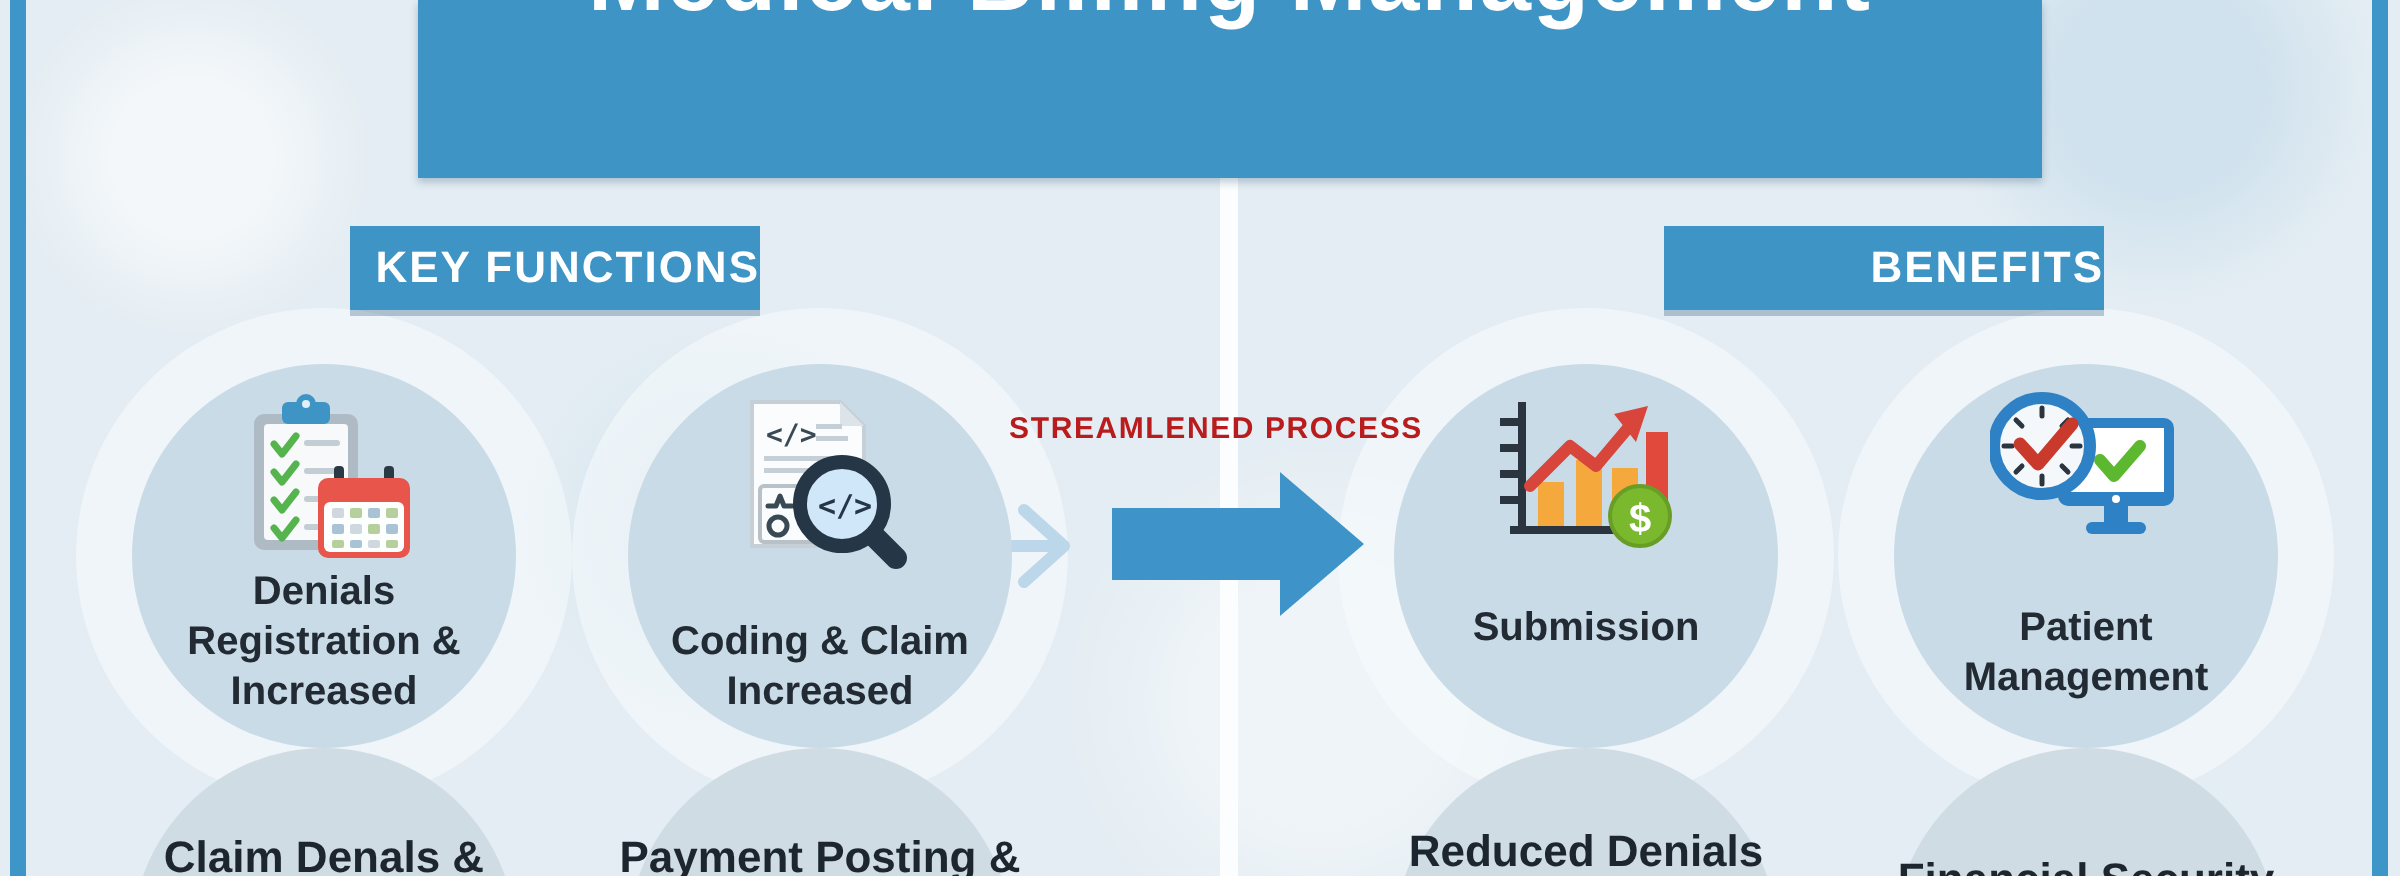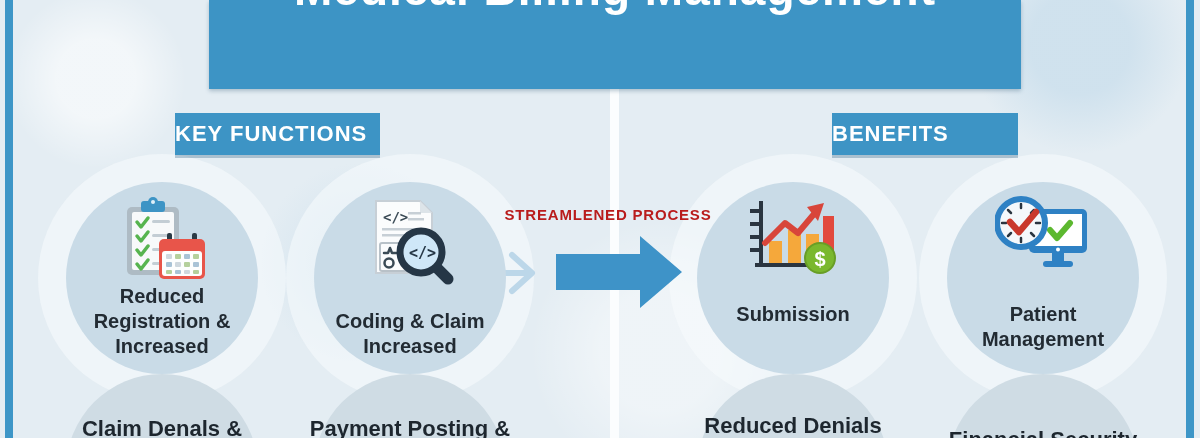--- a/index.html
+++ b/index.html
@@ -14,23 +14,23 @@
   .stripe{position:absolute;top:0;bottom:0;width:8px;background:#3d96c7;z-index:6}
   .stripe.left{left:5px}
   .stripe.right{right:6px}
   .banner{position:absolute;left:209px;top:0;width:812px;height:89px;background:#3d94c5;
     box-shadow:0 2px 4px rgba(36,80,110,.3);z-index:3}
   .banner h1{position:absolute;left:0;right:0;top:-34px;text-align:center;font-size:46px;
     font-weight:bold;color:#fff;letter-spacing:1px;white-space:nowrap;line-height:46px}
   .divider{position:absolute;left:610px;top:89px;bottom:0;width:9px;background:#fbfdfe;z-index:2}
   .section-tag{position:absolute;top:113px;height:42px;background:#3d94c5;color:#fff;
     font-weight:bold;font-size:22px;letter-spacing:1px;display:flex;align-items:center;
-    justify-content:flex-start;box-shadow:0 3px 0 rgba(35,90,125,.3);z-index:3;white-space:nowrap}
+    justify-content:flex-end;box-shadow:0 3px 0 rgba(35,90,125,.3);z-index:3;white-space:nowrap}
   .section-tag.keyf{left:175px;width:205px}
-  .section-tag.bene{left:832px;width:186px}
+  .section-tag.bene{left:832px;width:220px}
   .halo{position:absolute;width:248px;height:248px;border-radius:50%;
     background:rgba(247,251,253,.55);top:154px;z-index:1}
   .circle{position:absolute;width:192px;height:192px;border-radius:50%;background:#c9dbe7;z-index:2}
   .circle.r1{top:182px}
   .circle.r2{top:374px;background:#cfdce4}
   .icon{position:absolute;top:13px;left:50%;transform:translateX(-50%)}
   .clabel{position:absolute;left:-14px;right:-14px;text-align:center;font-weight:bold;
     color:#222b33;font-size:20px;line-height:25px}
   .clabel.t3{top:102px}
   .clabel.t2{top:127px}
@@ -121,21 +121,21 @@
           <rect x="69" y="67" width="6" height="5" rx="1" fill="#b5d09c"></rect>
           <rect x="78" y="67" width="6" height="5" rx="1" fill="#a9c3d6"></rect>
           <rect x="51" y="75" width="6" height="4" rx="1" fill="#b5d09c"></rect>
           <rect x="60" y="75" width="6" height="4" rx="1" fill="#a9c3d6"></rect>
           <rect x="69" y="75" width="6" height="4" rx="1" fill="#cfd8de"></rect>
           <rect x="78" y="75" width="6" height="4" rx="1" fill="#b5d09c"></rect>
         </g>
       </svg>
     </span>
     <div class="clabel t3">
-      <span>Reduced</span>
+      <span>Denials</span>
       <span>Registration &amp;</span>
       <span>Increased</span>
     </div>
   </div>
 
   <div class="circle r1" style="left:314px">
     <span class="icon">
       <svg width="92" height="96" viewBox="0 0 92 96">
         <path d="M12 6 h44 l12 12 v60 h-56 z" fill="#fbfcfd" stroke="#c7cfd6" stroke-width="2"></path>
         <path d="M56 6 l12 12 h-12 z" fill="#dde4e9"></path>

